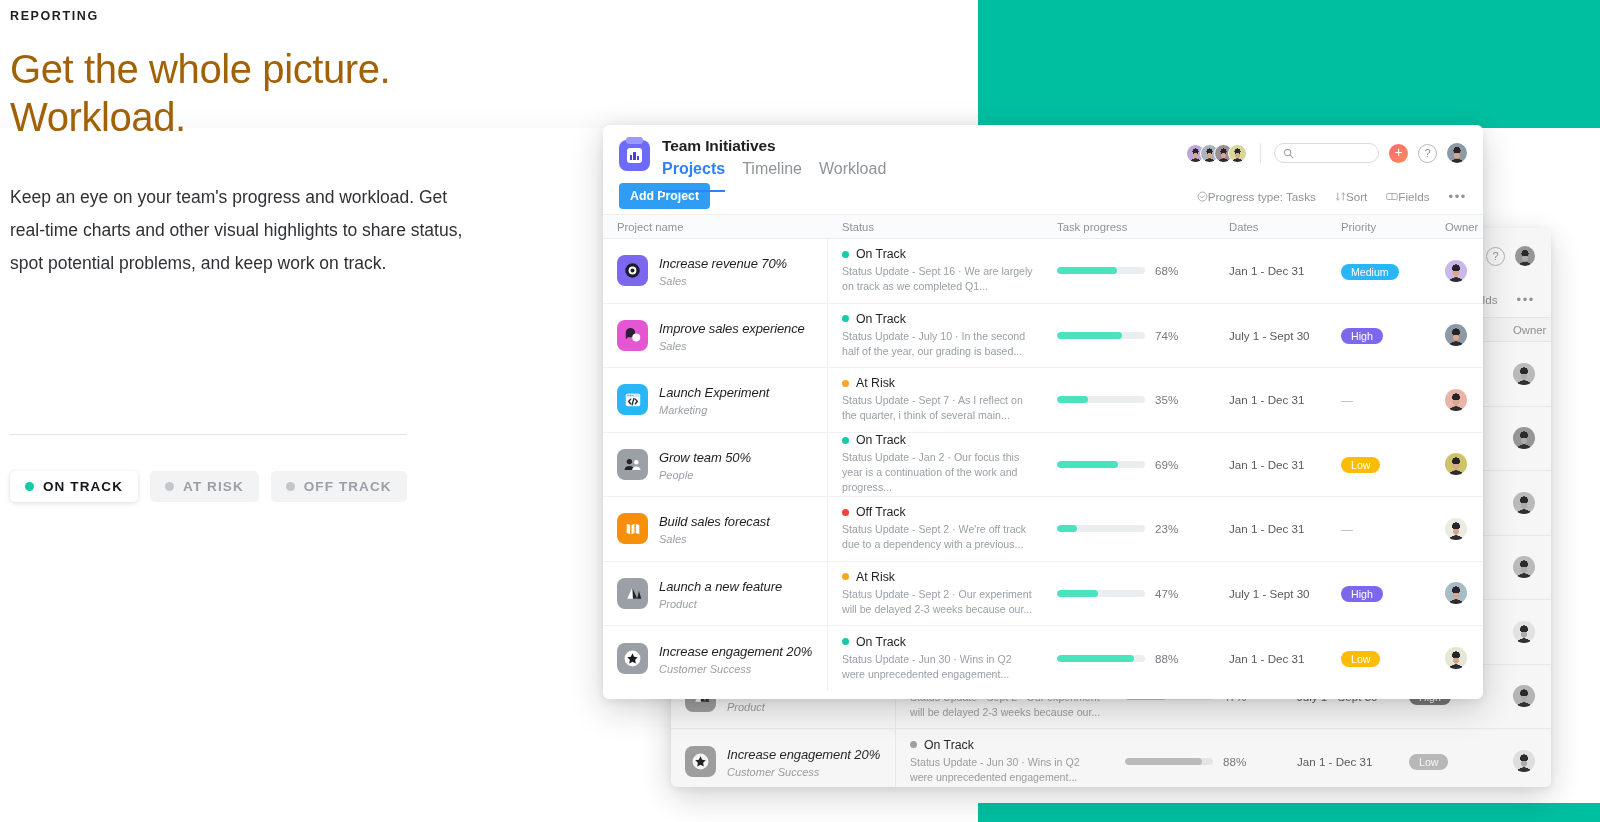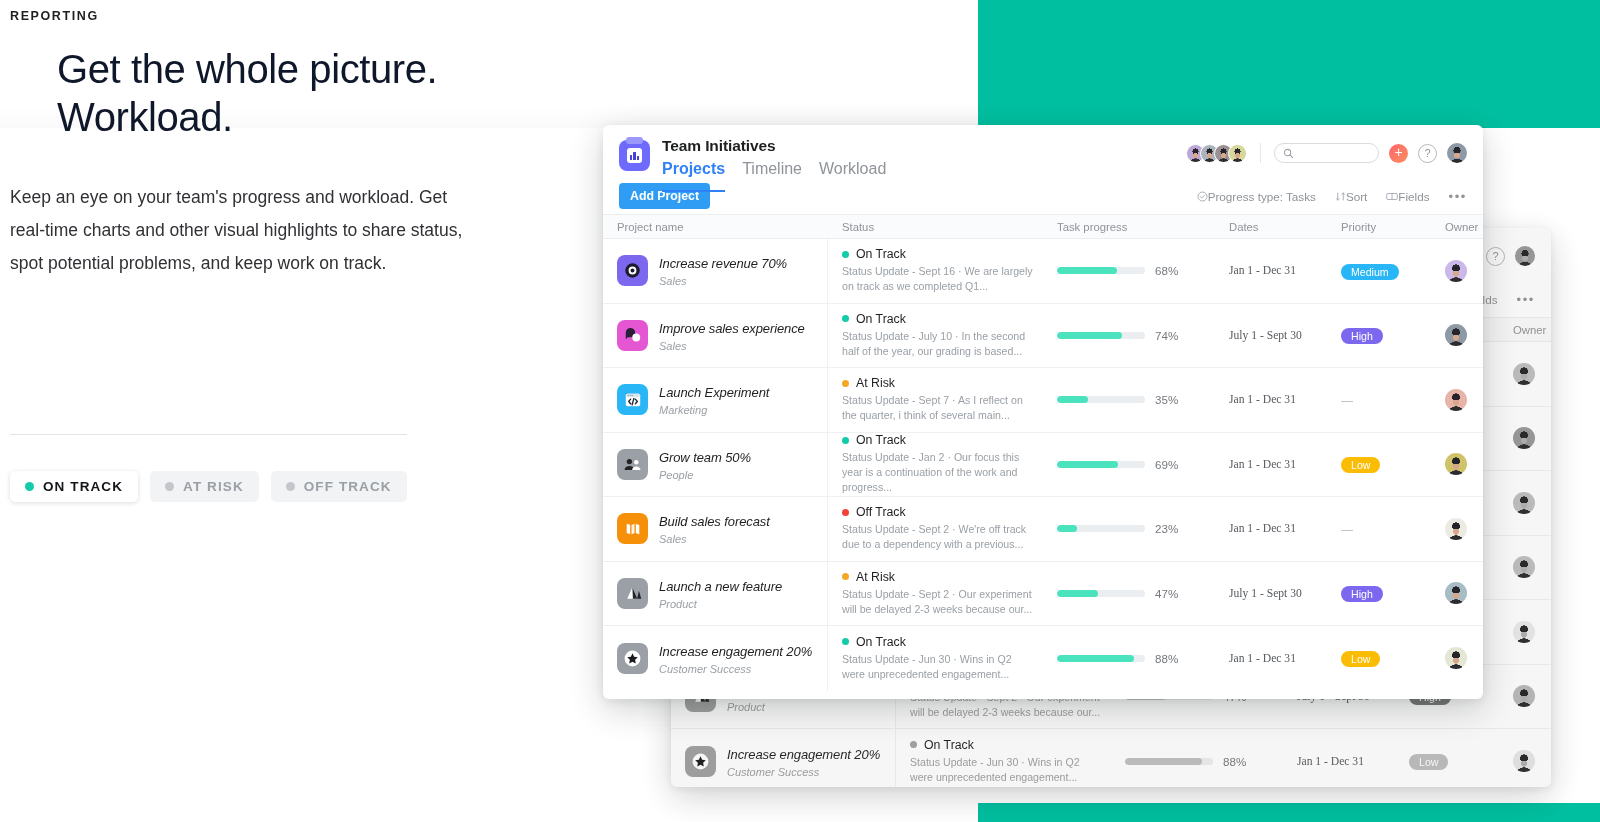--- a/index.html
+++ b/index.html
@@ -27,21 +27,21 @@
   }
 
   
   .hero { position: absolute; left: 10px; top: 0px; width: 520px; }
   .eyebrow {
     font-size: 12.5px; letter-spacing: 1.6px; font-weight: 700;
     color: #1e1f21; text-transform: uppercase; padding-top: 9px;
   }
   .hero-title {
     font-size: 40px; line-height: 48px; font-weight: 400;
-    color: #0f172a; margin-top: 22px; letter-spacing: -0.4px; margin-left: 47px;
+    color: #a16207; margin-top: 22px; letter-spacing: -0.4px;
   }
   .hero-body {
     font-size: 17.5px; line-height: 33px; color: #2f3134;
     margin-top: 40px; width: 460px;
   }
   .hero-rule {
     position:absolute; left:10px; top:434px; width:397px; height:1px;
     background:#e3e4e6;
   }
 
@@ -169,21 +169,21 @@
   .st-line { display: flex; align-items: center; gap: 7px; }
   .st-dot { width: 7px; height: 7px; border-radius: 50%; }
   .st-txt { font-size: 12.3px; color: #1e1f21; font-weight: 400; }
   .st-sub { font-size: 10.6px; line-height: 15px; color: #9aa0a6; margin-top: 3px; max-width: 192px; }
 
   .cell-prog { padding-left: 14px; display: flex; align-items: center; gap: 10px; }
   .track { width: 88px; height: 7px; border-radius: 4px; background: #ebeef0; overflow: hidden; }
   .fill { height: 7px; border-radius: 4px; background: #4ae3be; }
   .pct { font-size: 11.6px; color: #74797f; }
 
-  .cell-dates { padding-left: 14px; font-size: 11.6px; color: #55595e; font-family: Liberation Serif, serif; }
+  .cell-dates { padding-left: 14px; font-size: 11.6px; color: #55595e; }
   .cell-prio { padding-left: 14px; }
   .badge {
     display: inline-block; border-radius: 9px; padding: 2px 10px;
     font-size: 10.6px; color: #fff; font-weight: 400;
   }
   .dash { color: #b9bdc1; font-size: 12px; }
   .cell-owner { padding-left: 14px; }
   .cell-owner .oav { width: 22px; height: 22px; border-radius: 50%; }
 </style>
 </head>

